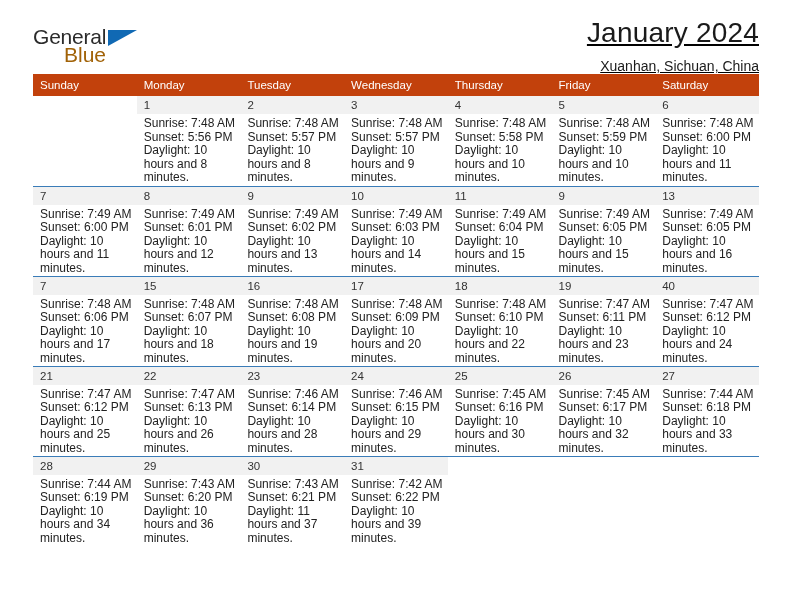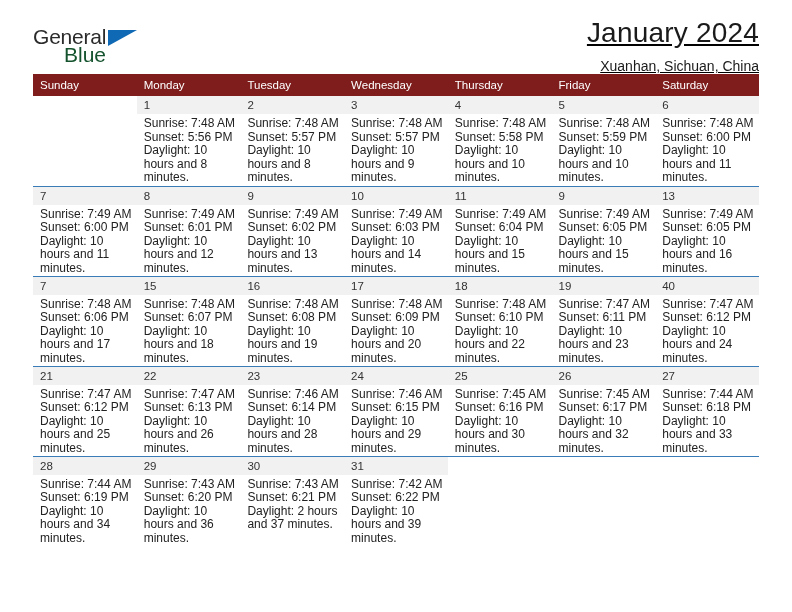--- a/index.html
+++ b/index.html
@@ -35,21 +35,21 @@
   }
   .logo-general {
     font-size: 21px;
     letter-spacing: -0.2px;
     color: #2b2b2b;
     display: block;
     font-family: "Liberation Sans", sans-serif;
   }
   .logo-blue {
     font-size: 21px;
-    color: #14532d;
+    color: #a16207;
     display: block;
     margin-left: 31px;
     margin-top: -3px;
     font-family: "Liberation Sans", sans-serif;
   }
   .logo-triangle {
     position: absolute;
     left: 75px;
     top: 4px;
     width: 0;
@@ -77,21 +77,21 @@
 
   
   .calendar {
     width: 726px;
     border-collapse: collapse;
     table-layout: fixed;
   }
   .calendar col { width: 103.71px; }
 
   thead th {
-    background: #7f1d1d;
+    background: #c2410c;
     color: #ffffff;
     font-size: 11.5px;
     font-weight: normal;
     text-align: left;
     padding: 5px 0 5px 7px;
     height: 22px;
     vertical-align: middle;
   }
 
   tbody tr.week-row > td {
@@ -406,21 +406,21 @@
               <div>Sunrise: 7:43 AM</div>
               <div>Sunset: 6:20 PM</div>
               <div class="wrap">Daylight: 10 hours and 36 minutes.</div>
             </div>
           </td>
           <td class="day-cell">
             <span class="daynum">30</span>
             <div class="details">
               <div>Sunrise: 7:43 AM</div>
               <div>Sunset: 6:21 PM</div>
-              <div class="wrap">Daylight: 2 hours and 37 minutes.</div>
+              <div class="wrap">Daylight: 11 hours and 37 minutes.</div>
             </div>
           </td>
           <td class="day-cell">
             <span class="daynum">31</span>
             <div class="details">
               <div>Sunrise: 7:42 AM</div>
               <div>Sunset: 6:22 PM</div>
               <div class="wrap">Daylight: 10 hours and 39 minutes.</div>
             </div>
           </td>

